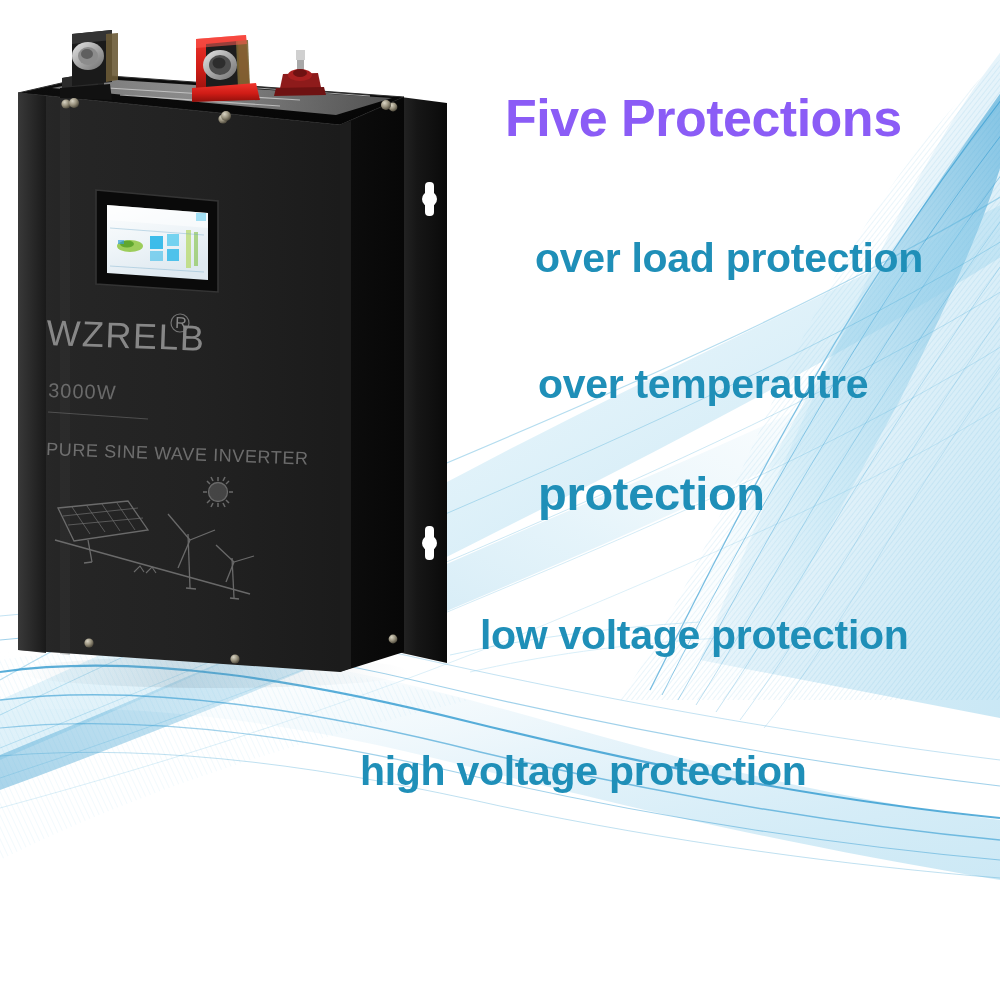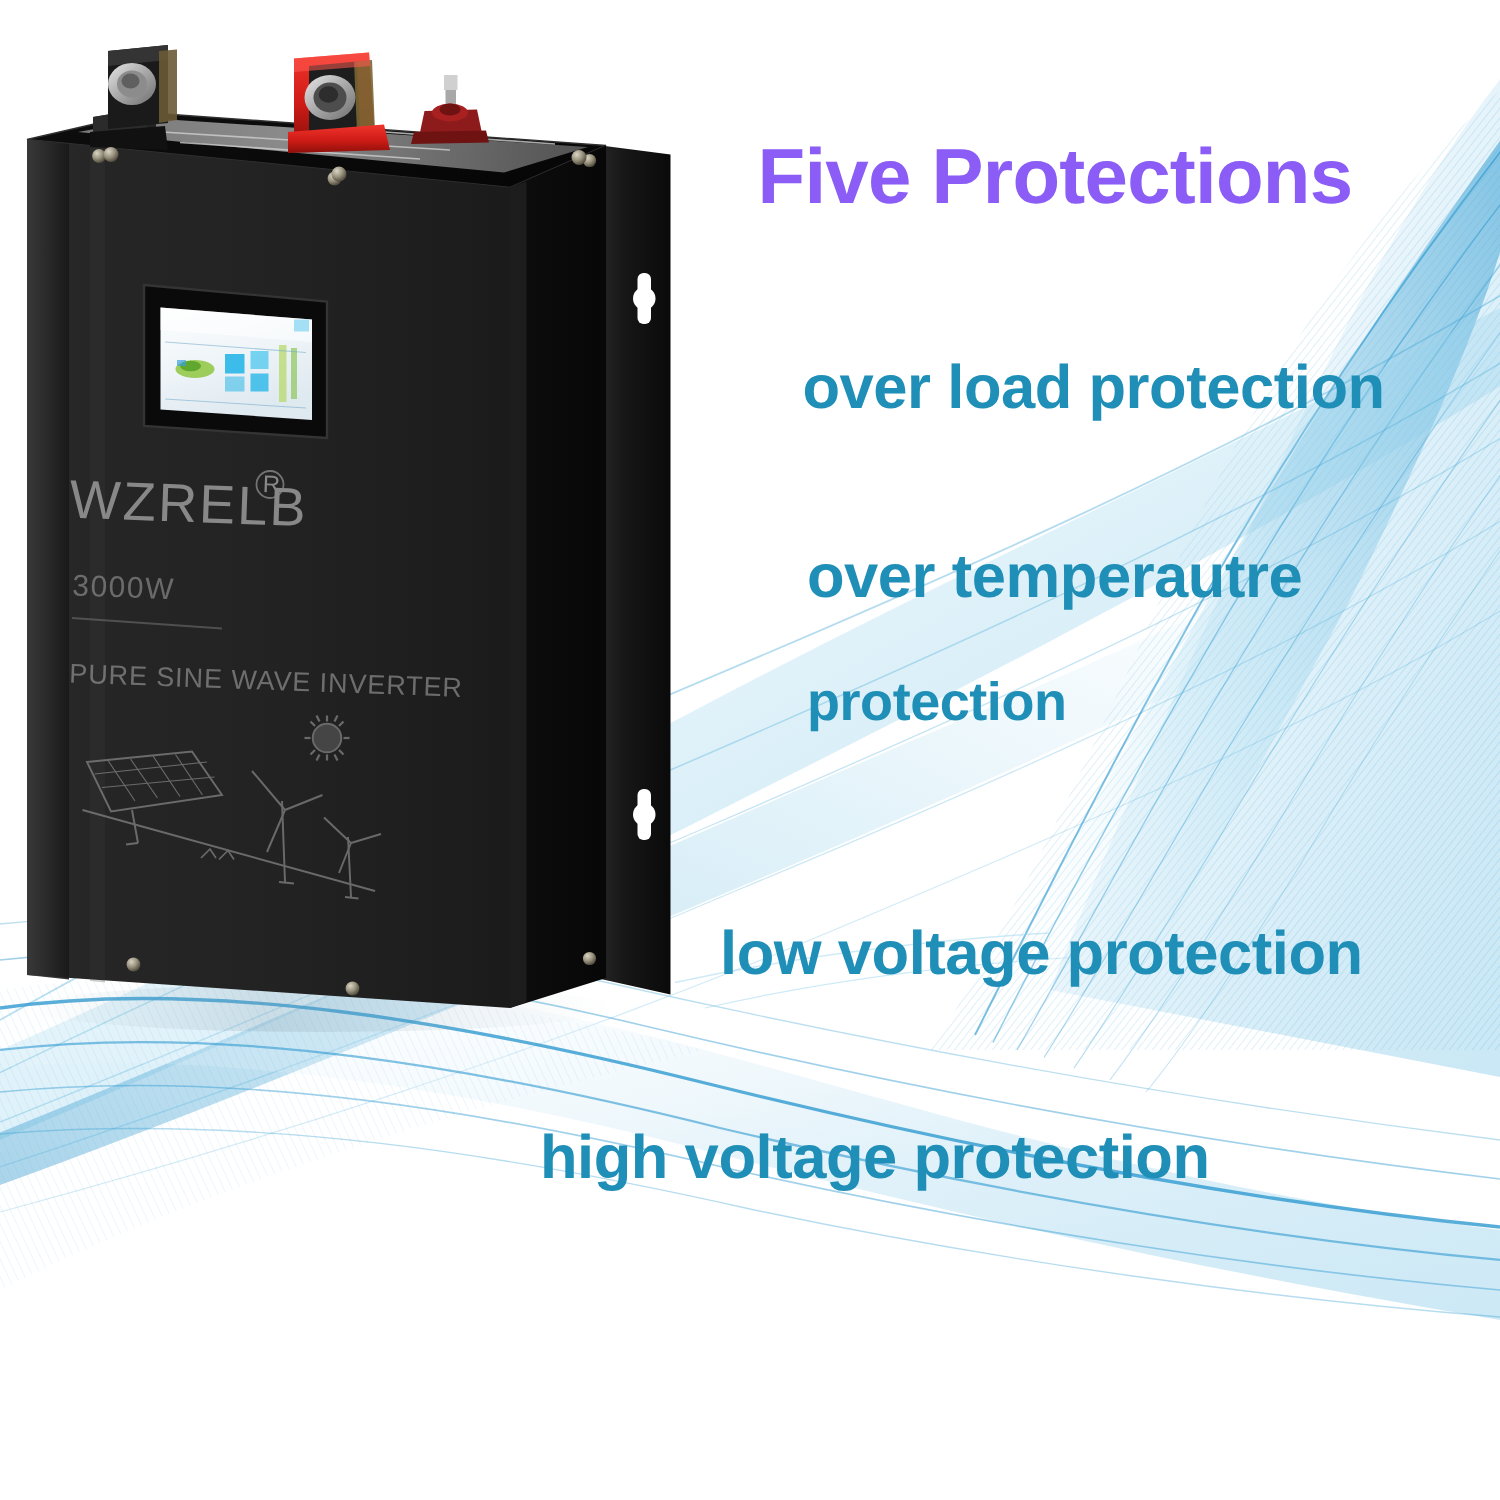--- a/index.html
+++ b/index.html
@@ -19,21 +19,21 @@
     position:absolute;left:505px;top:88px;
     font-size:52px;font-weight:bold;color:#8b5cf6;
     letter-spacing:-0.5px;white-space:nowrap;z-index:6;
   }
   .prot{
     position:absolute;color:#1f8fb8;font-weight:bold;
     white-space:nowrap;z-index:6;letter-spacing:-0.3px;
   }
   .p-over-load { left:518px; top:235px; font-size:41px;margin-left:17px; }
   .p-over-temp { left:538px; top:351px; font-size:41px;margin-top:10px; }
-  .p-over-temp2{ left:538px; top:447px; font-size:36px; }
+  .p-over-temp2{ left:538px; top:466px; font-size:47px; }
   .p-low-volt  { left:480px; top:612px; font-size:41px; }
   .p-high-volt { left:360px; top:748px; font-size:41px; }
   .p-short     { left:148px; top:855px; font-size:41px; }
 
   
   #product{position:absolute;left:0px;top:0px;width:480px;height:720px;z-index:4;}
 </style>
 </head>
 <body>
 

